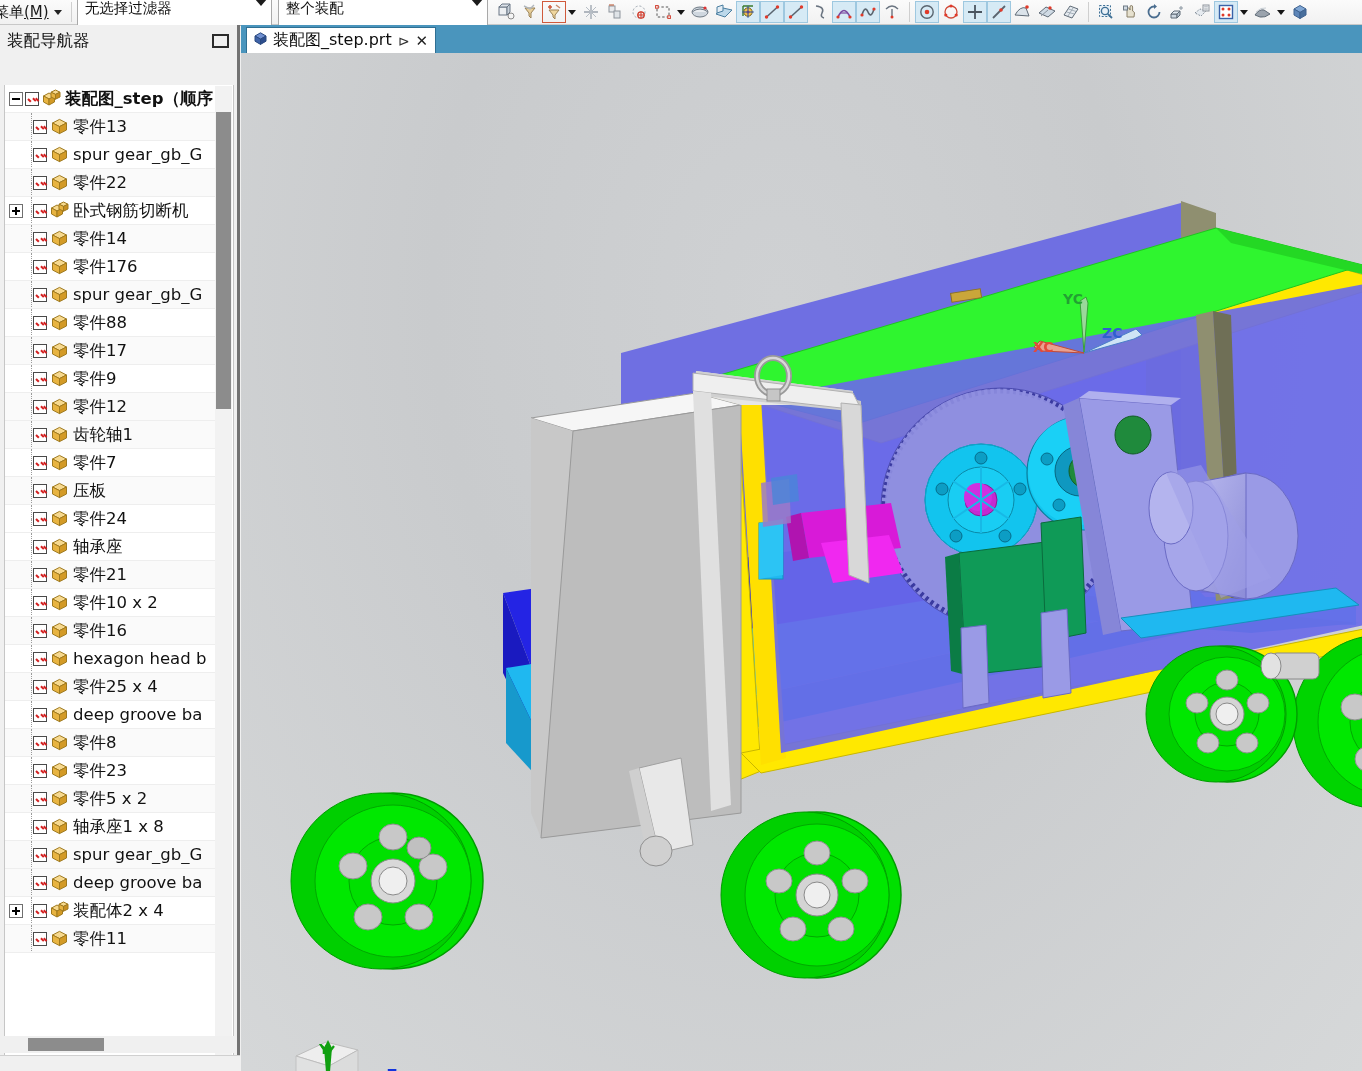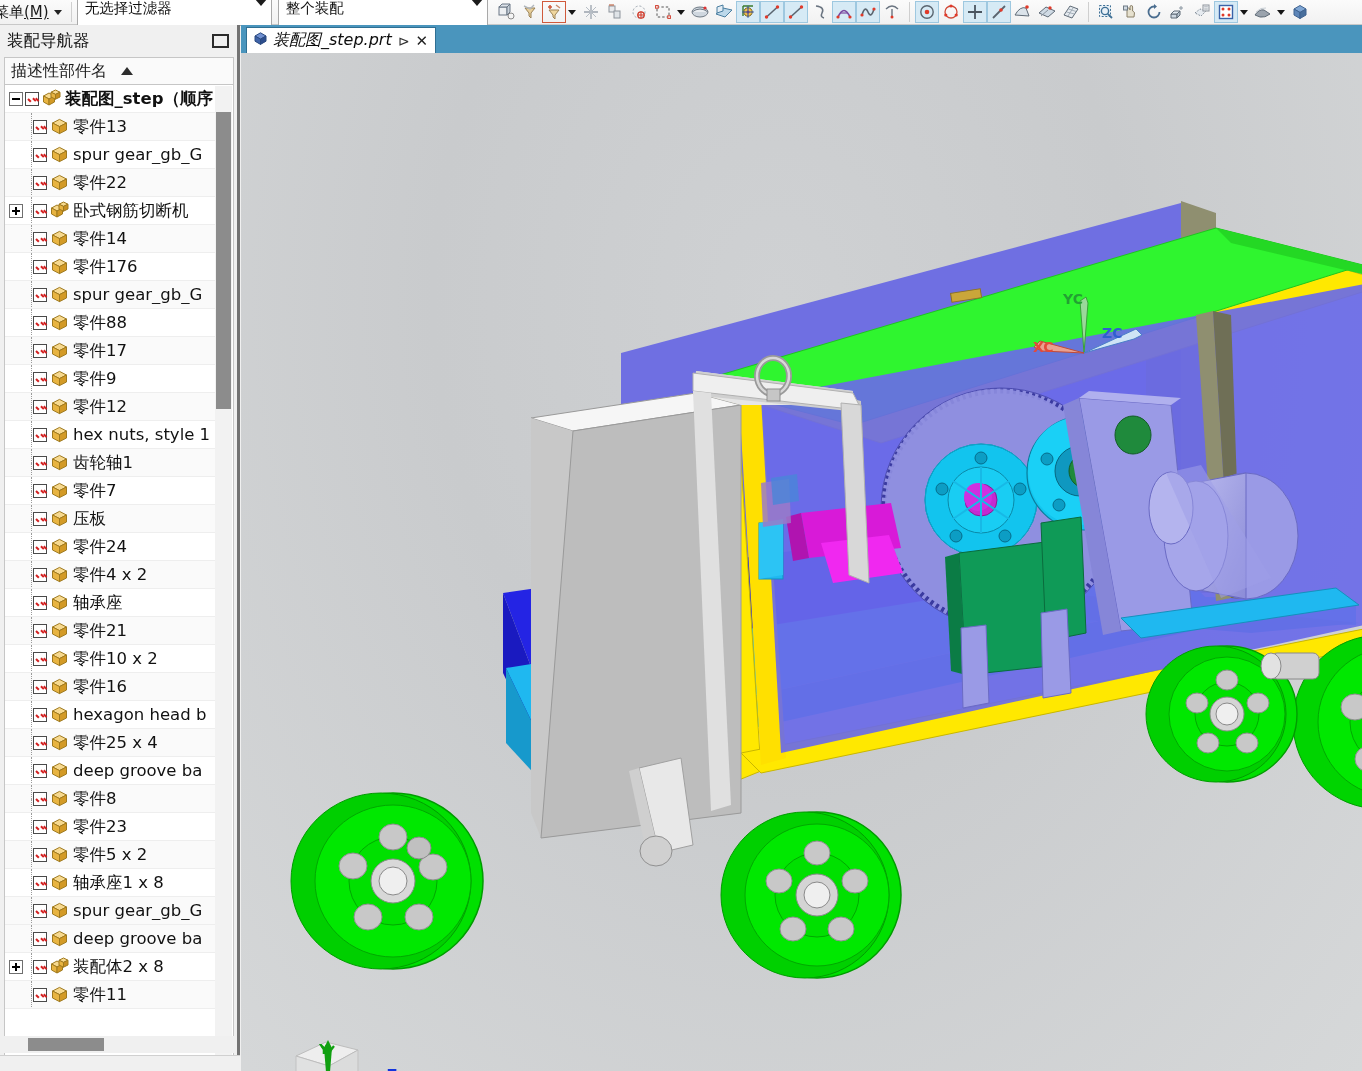--- a/index.html
+++ b/index.html
@@ -188,21 +188,21 @@
     position: absolute; left: 0; top: 0; width: 1121px; height: 28px;
     background: #4a95bd;
   }
   .doctab {
     position: absolute; left: 5px; top: 2px; height: 26px;
     background: #ffffff; border: 1px solid #2f6f93; border-bottom: none;
     display: flex; align-items: center; padding: 0 7px 0 6px;
     font-size: 16px; color: #0d0d0d;
     font-family: "DejaVu Sans", sans-serif;
   }
-  .doctab .tabname { margin: 0 6px 0 5px; font-style: italic; }
+  .doctab .tabname { margin: 0 6px 0 5px; }
   .tab-modify { font-size: 14px; color: #333; margin-right: 6px; }
   .tab-close { font-size: 15px; color: #222; cursor: default; }
 
   .viewport {
     position: absolute; left: 0; top: 28px; width: 1121px; height: 1018px;
     background: radial-gradient(ellipse at 48% 24%, #cfd1d3 0%, #c9cbcd 42%, #d6d8d9 100%);
     overflow: hidden;
   }
   .viewport svg { display: block; position: absolute; left: 0; top: 0; }
 
@@ -498,24 +498,20 @@
     </div>
   </div>
 
   <div class="nav-panel">
 
     <div class="nav-title">
       <span class="t">装配导航器</span>
       <span class="nav-pin"></span>
     </div>
 
-    <div class="nav-header">
-      <span>描述性部件名</span>
-      <span class="sort-arrow"></span>
-    </div>
 
     <div class="tree-viewport">
       <div class="tree-rows" id="tree-rows">
           <div class="trow root">
             <div class="expander"></div>
             <div class="chk red"></div>
             <span class="pico"><svg width="19" height="19" viewBox="0 0 19 19">
       <path d="M1.5 7 L7 4 L12.5 7 L7 10 Z" fill="#f7d98e" stroke="#a07a1e"></path>
       <path d="M1.5 7 L1.5 13 L7 16 L7 10 Z" fill="#e8b441" stroke="#a07a1e"></path>
       <path d="M7 10 L12.5 7 L12.5 13 L7 16 Z" fill="#d39a26" stroke="#a07a1e"></path>
@@ -642,31 +638,20 @@
             <div class="expander-space"></div>
             <div class="guide elbow" style="width:8px"></div>
             <div class="chk red"></div>
             <span class="pico"><svg width="19" height="19" viewBox="0 0 19 19">
       <path d="M2.5 6 L9.5 2.4 L16.5 6 L9.5 9.6 Z" fill="#f7d98e" stroke="#a07a1e"></path>
       <path d="M2.5 6 L2.5 13 L9.5 16.6 L9.5 9.6 Z" fill="#e8b441" stroke="#a07a1e"></path>
       <path d="M9.5 9.6 L16.5 6 L16.5 13 L9.5 16.6 Z" fill="#d39a26" stroke="#a07a1e"></path>
     </svg></span>
             <span class="tlabel">零件12</span>
           </div>
-          <div class="trow">
-            <div class="expander-space"></div>
-            <div class="guide elbow" style="width:8px"></div>
-            <div class="chk red"></div>
-            <span class="pico"><svg width="19" height="19" viewBox="0 0 19 19">
-      <path d="M2.5 6 L9.5 2.4 L16.5 6 L9.5 9.6 Z" fill="#f7d98e" stroke="#a07a1e"></path>
-      <path d="M2.5 6 L2.5 13 L9.5 16.6 L9.5 9.6 Z" fill="#e8b441" stroke="#a07a1e"></path>
-      <path d="M9.5 9.6 L16.5 6 L16.5 13 L9.5 16.6 Z" fill="#d39a26" stroke="#a07a1e"></path>
-    </svg></span>
-            <span class="tlabel">hex nuts, style 1</span>
-          </div>
           <div class="trow alt">
             <div class="expander-space"></div>
             <div class="guide elbow" style="width:8px"></div>
             <div class="chk red"></div>
             <span class="pico"><svg width="19" height="19" viewBox="0 0 19 19">
       <path d="M2.5 6 L9.5 2.4 L16.5 6 L9.5 9.6 Z" fill="#f7d98e" stroke="#a07a1e"></path>
       <path d="M2.5 6 L2.5 13 L9.5 16.6 L9.5 9.6 Z" fill="#e8b441" stroke="#a07a1e"></path>
       <path d="M9.5 9.6 L16.5 6 L16.5 13 L9.5 16.6 Z" fill="#d39a26" stroke="#a07a1e"></path>
     </svg></span>
             <span class="tlabel">齿轮轴1</span>
@@ -696,31 +681,20 @@
           <div class="trow">
             <div class="expander-space"></div>
             <div class="guide elbow" style="width:8px"></div>
             <div class="chk red"></div>
             <span class="pico"><svg width="19" height="19" viewBox="0 0 19 19">
       <path d="M2.5 6 L9.5 2.4 L16.5 6 L9.5 9.6 Z" fill="#f7d98e" stroke="#a07a1e"></path>
       <path d="M2.5 6 L2.5 13 L9.5 16.6 L9.5 9.6 Z" fill="#e8b441" stroke="#a07a1e"></path>
       <path d="M9.5 9.6 L16.5 6 L16.5 13 L9.5 16.6 Z" fill="#d39a26" stroke="#a07a1e"></path>
     </svg></span>
             <span class="tlabel">零件24</span>
-          </div>
-          <div class="trow alt">
-            <div class="expander-space"></div>
-            <div class="guide elbow" style="width:8px"></div>
-            <div class="chk red"></div>
-            <span class="pico"><svg width="19" height="19" viewBox="0 0 19 19">
-      <path d="M2.5 6 L9.5 2.4 L16.5 6 L9.5 9.6 Z" fill="#f7d98e" stroke="#a07a1e"></path>
-      <path d="M2.5 6 L2.5 13 L9.5 16.6 L9.5 9.6 Z" fill="#e8b441" stroke="#a07a1e"></path>
-      <path d="M9.5 9.6 L16.5 6 L16.5 13 L9.5 16.6 Z" fill="#d39a26" stroke="#a07a1e"></path>
-    </svg></span>
-            <span class="tlabel">零件4 x 2</span>
           </div>
           <div class="trow">
             <div class="expander-space"></div>
             <div class="guide elbow" style="width:8px"></div>
             <div class="chk red"></div>
             <span class="pico"><svg width="19" height="19" viewBox="0 0 19 19">
       <path d="M2.5 6 L9.5 2.4 L16.5 6 L9.5 9.6 Z" fill="#f7d98e" stroke="#a07a1e"></path>
       <path d="M2.5 6 L2.5 13 L9.5 16.6 L9.5 9.6 Z" fill="#e8b441" stroke="#a07a1e"></path>
       <path d="M9.5 9.6 L16.5 6 L16.5 13 L9.5 16.6 Z" fill="#d39a26" stroke="#a07a1e"></path>
     </svg></span>
@@ -863,21 +837,21 @@
             <div class="guide elbow" style="width:8px"></div>
             <div class="chk red"></div>
             <span class="pico"><svg width="19" height="19" viewBox="0 0 19 19">
       <path d="M1.5 7 L7 4 L12.5 7 L7 10 Z" fill="#f7d98e" stroke="#a07a1e"></path>
       <path d="M1.5 7 L1.5 13 L7 16 L7 10 Z" fill="#e8b441" stroke="#a07a1e"></path>
       <path d="M7 10 L12.5 7 L12.5 13 L7 16 Z" fill="#d39a26" stroke="#a07a1e"></path>
       <path d="M9 3.2 L13.5 1 L18 3.2 L13.5 5.4 Z" fill="#f7d98e" stroke="#a07a1e"></path>
       <path d="M9 3.2 L9 8 L13.5 10.2 L13.5 5.4 Z" fill="#e8b441" stroke="#a07a1e"></path>
       <path d="M13.5 5.4 L18 3.2 L18 8 L13.5 10.2 Z" fill="#c88f20" stroke="#a07a1e"></path>
     </svg></span>
-            <span class="tlabel">装配体2 x 8</span>
+            <span class="tlabel">装配体2 x 4</span>
           </div>
           <div class="trow alt">
             <div class="expander-space"></div>
             <div class="guide elbow" style="width:8px"></div>
             <div class="chk red"></div>
             <span class="pico"><svg width="19" height="19" viewBox="0 0 19 19">
       <path d="M2.5 6 L9.5 2.4 L16.5 6 L9.5 9.6 Z" fill="#f7d98e" stroke="#a07a1e"></path>
       <path d="M2.5 6 L2.5 13 L9.5 16.6 L9.5 9.6 Z" fill="#e8b441" stroke="#a07a1e"></path>
       <path d="M9.5 9.6 L16.5 6 L16.5 13 L9.5 16.6 Z" fill="#d39a26" stroke="#a07a1e"></path>
     </svg></span>

